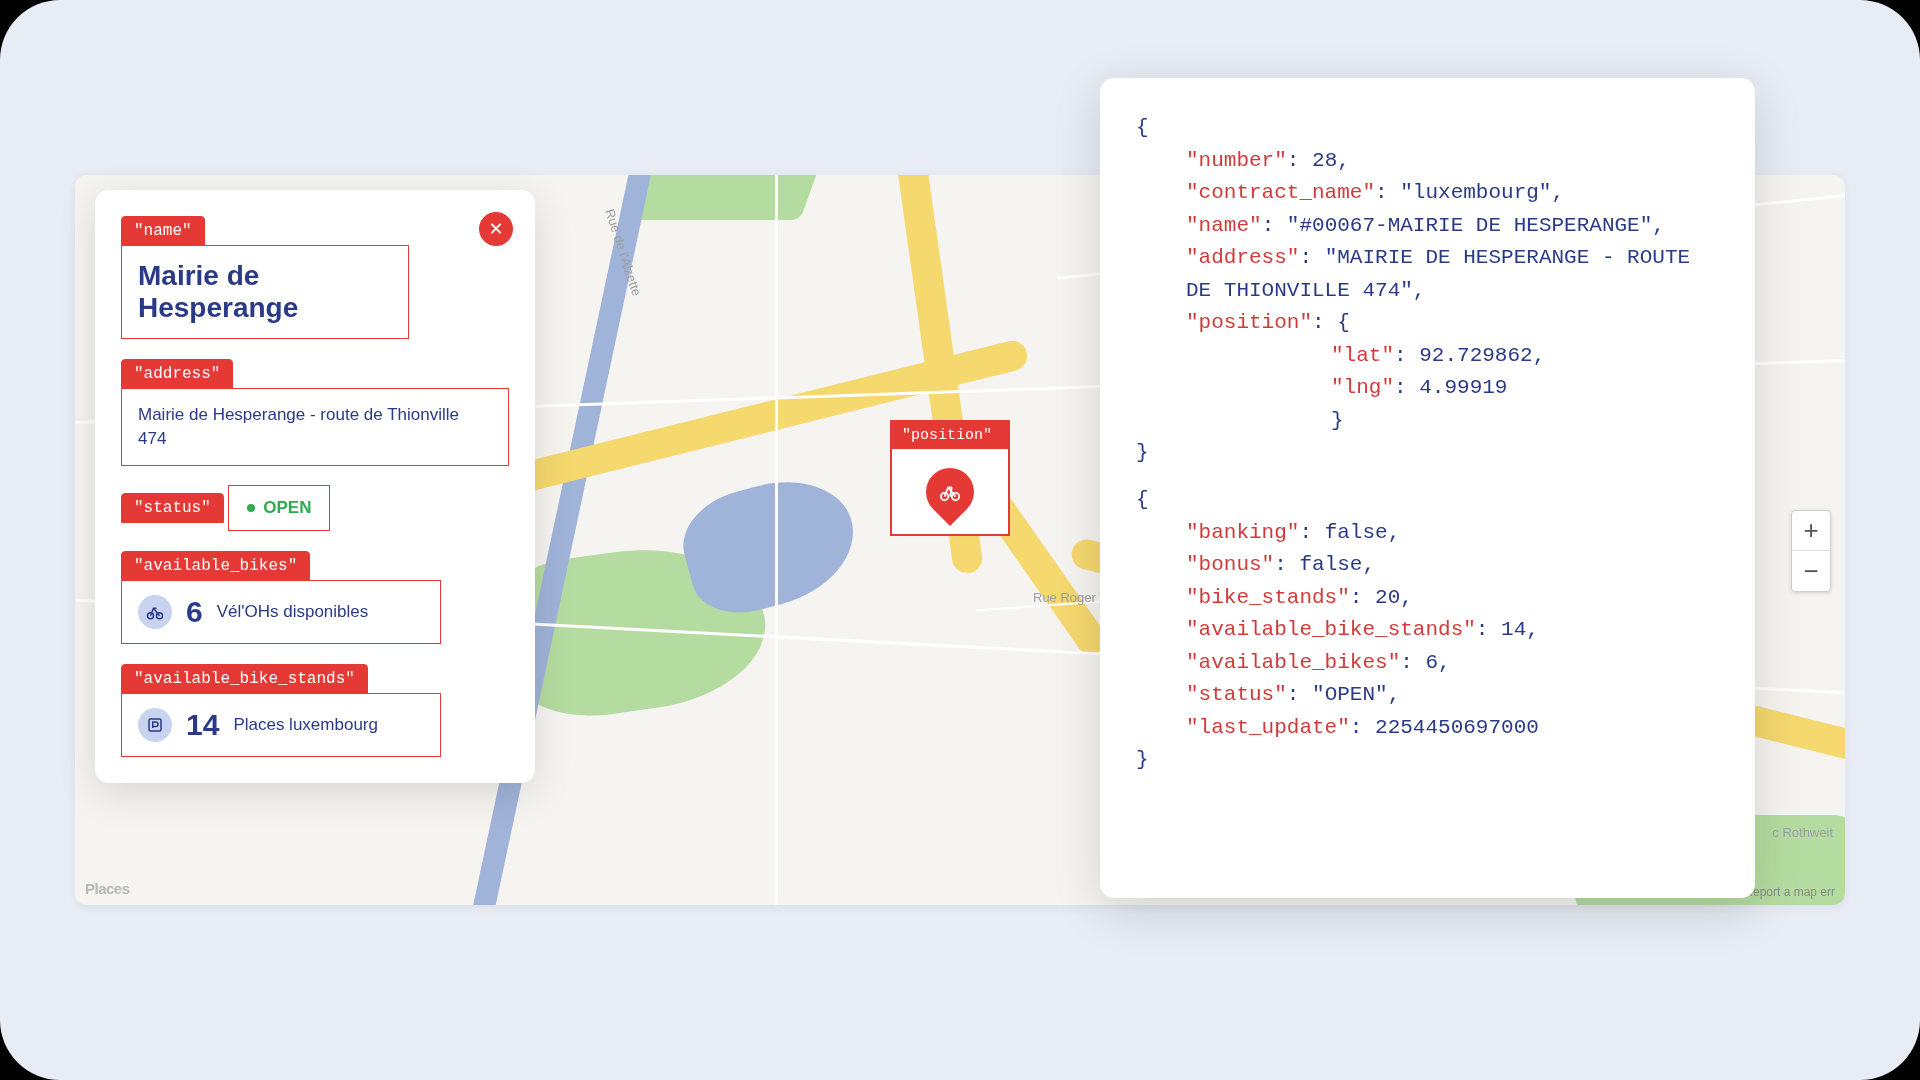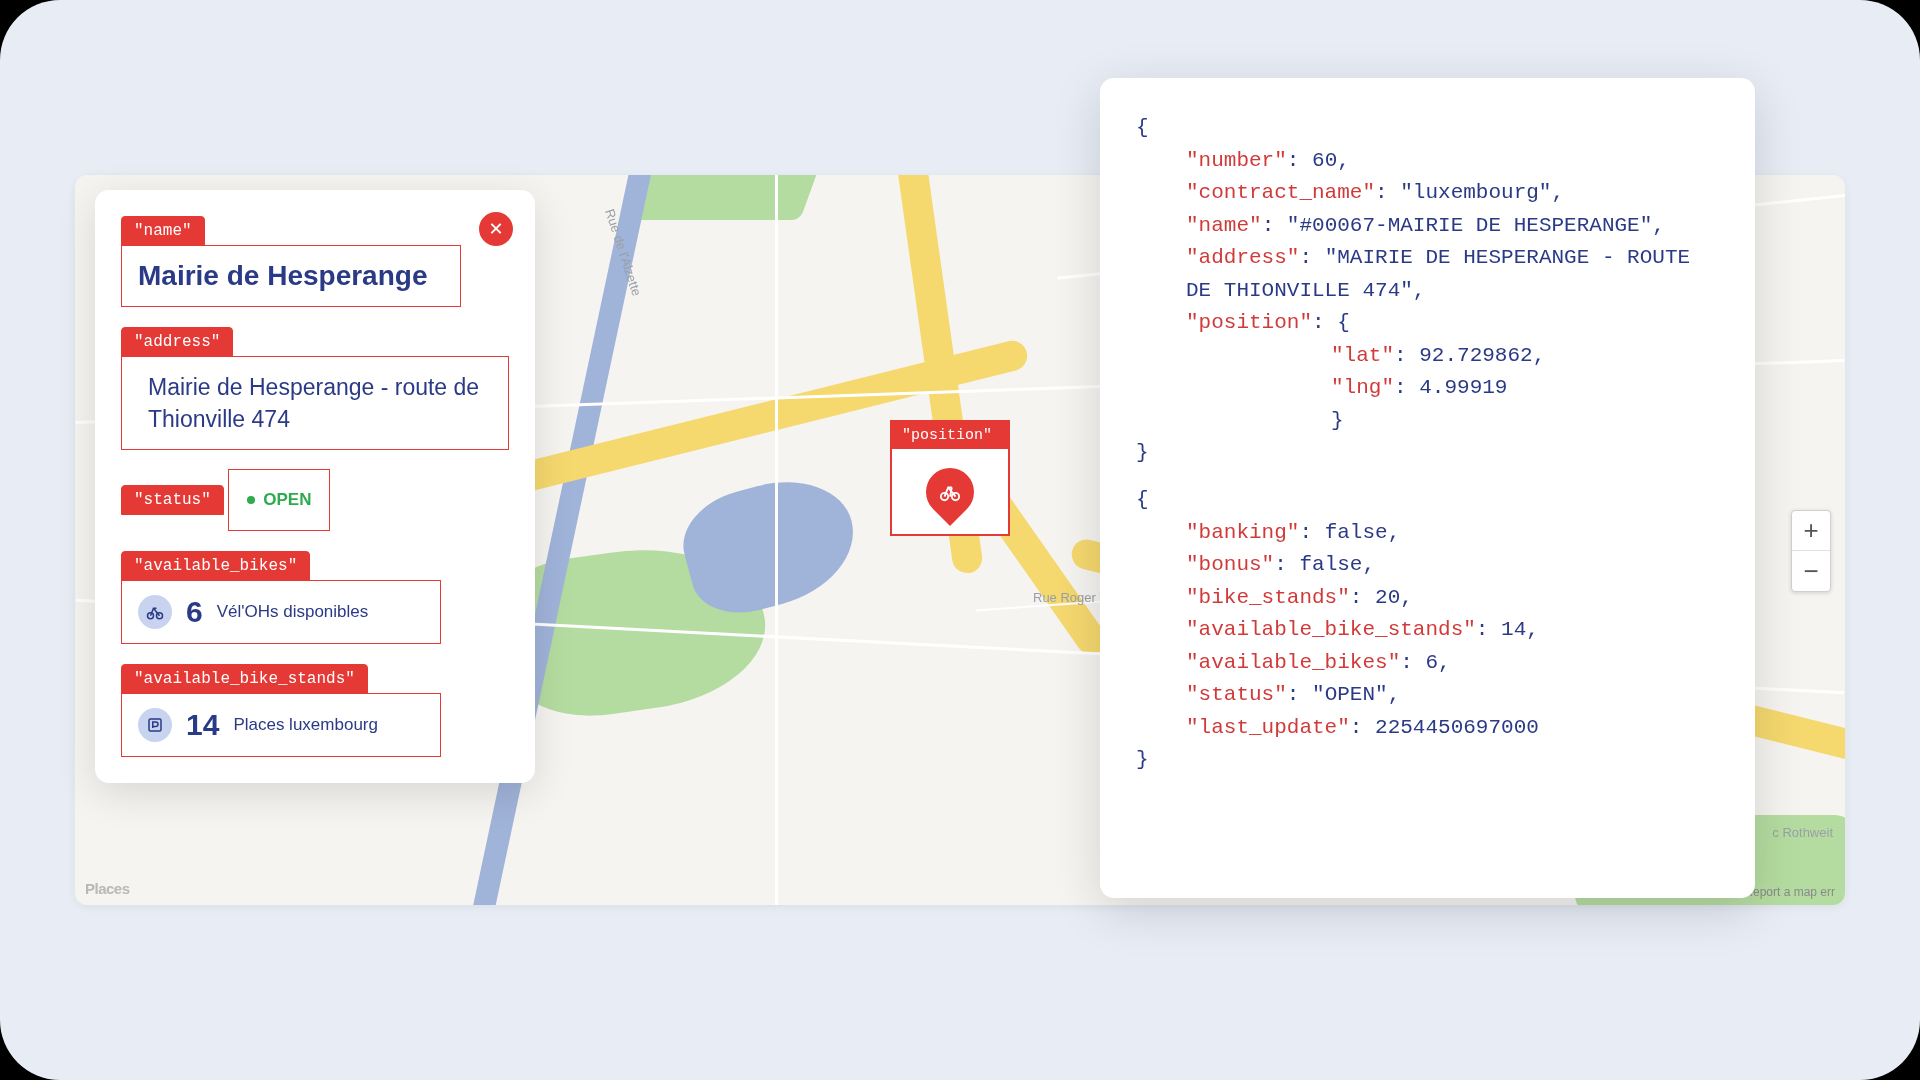--- a/index.html
+++ b/index.html
@@ -176,25 +176,24 @@
     padding: 14px 16px;
     margin-top: -1px;
   }
   .field .box.wide { width: 100%; }
   .name-text {
     font-size: 28px;
     font-weight: 700;
     color: #2b3a87;
   }
   .address-text {
-    font-size: 23px;
+    font-size: 17px;
     color: #2b3a87;
     font-weight: 500;
     line-height: 1.4;
-    margin-left: 10px;
   }
   .status-row {
     display: flex;
     align-items: center;
     gap: 8px;
     font-size: 17px;
     font-weight: 700;
     color: #2eab4f;
   }
   .status-dot {
@@ -307,35 +306,35 @@
     <div class="report-link">Report a map err</div>
   </div>
 
   <div class="info-card">
     <div class="close-btn">
       <span>✕</span>
     </div>
 
     <div class="field">
       <span class="tag">"name"</span>
-      <div class="box" style="width:340px;">
+      <div class="box" style="width:288px;">
         <div class="name-text">Mairie de Hesperange</div>
       </div>
     </div>
 
     <div class="field">
       <span class="tag">"address"</span>
       <div class="box wide">
         <div class="address-text">Mairie de Hesperange - route de Thionville 474</div>
       </div>
     </div>
 
     <div class="field">
       <span class="tag">"status"</span>
-      <div class="box" style="display:inline-block; padding:20px 18px;">
+      <div class="box" style="display:inline-block; padding:12px 18px;">
         <div class="status-row">
           <span class="status-dot"></span>
           <span>OPEN</span>
         </div>
       </div>
     </div>
 
     <div class="field">
       <span class="tag">"available_bikes"</span>
       <div class="box" style="width:320px;">
@@ -365,21 +364,21 @@
           </div>
           <span class="stat-num">14</span>
           <span class="stat-label">Places luxembourg</span>
         </div>
       </div>
     </div>
   </div>
 
   <div class="json-panel">
     <div class="json-line brace">{</div>
-    <div class="json-line json-indent1"><span class="k">"number"</span><span class="v">: </span><span class="v">60</span><span class="v">,</span></div>
+    <div class="json-line json-indent1"><span class="k">"number"</span><span class="v">: </span><span class="v">28</span><span class="v">,</span></div>
     <div class="json-line json-indent1"><span class="k">"contract_name"</span><span class="v">: </span><span class="v">"luxembourg"</span><span class="v">,</span></div>
     <div class="json-line json-indent1"><span class="k">"name"</span><span class="v">: </span><span class="v">"#00067-MAIRIE DE HESPERANGE"</span><span class="v">,</span></div>
     <div class="json-line json-indent1"><span class="k">"address"</span><span class="v">: </span><span class="v">"MAIRIE DE HESPERANGE - ROUTE DE THIONVILLE 474"</span><span class="v">,</span></div>
     <div class="json-line json-indent1"><span class="k">"position"</span><span class="v">: {</span></div>
     <div class="json-line json-indent2"><span class="k">"lat"</span><span class="v">: </span><span class="v">92.729862</span><span class="v">,</span></div>
     <div class="json-line json-indent2"><span class="k">"lng"</span><span class="v">: </span><span class="v">4.99919</span></div>
     <div class="json-line json-indent2 brace">}</div>
     <div class="json-line brace">}</div>
 
     <div class="json-block2">

